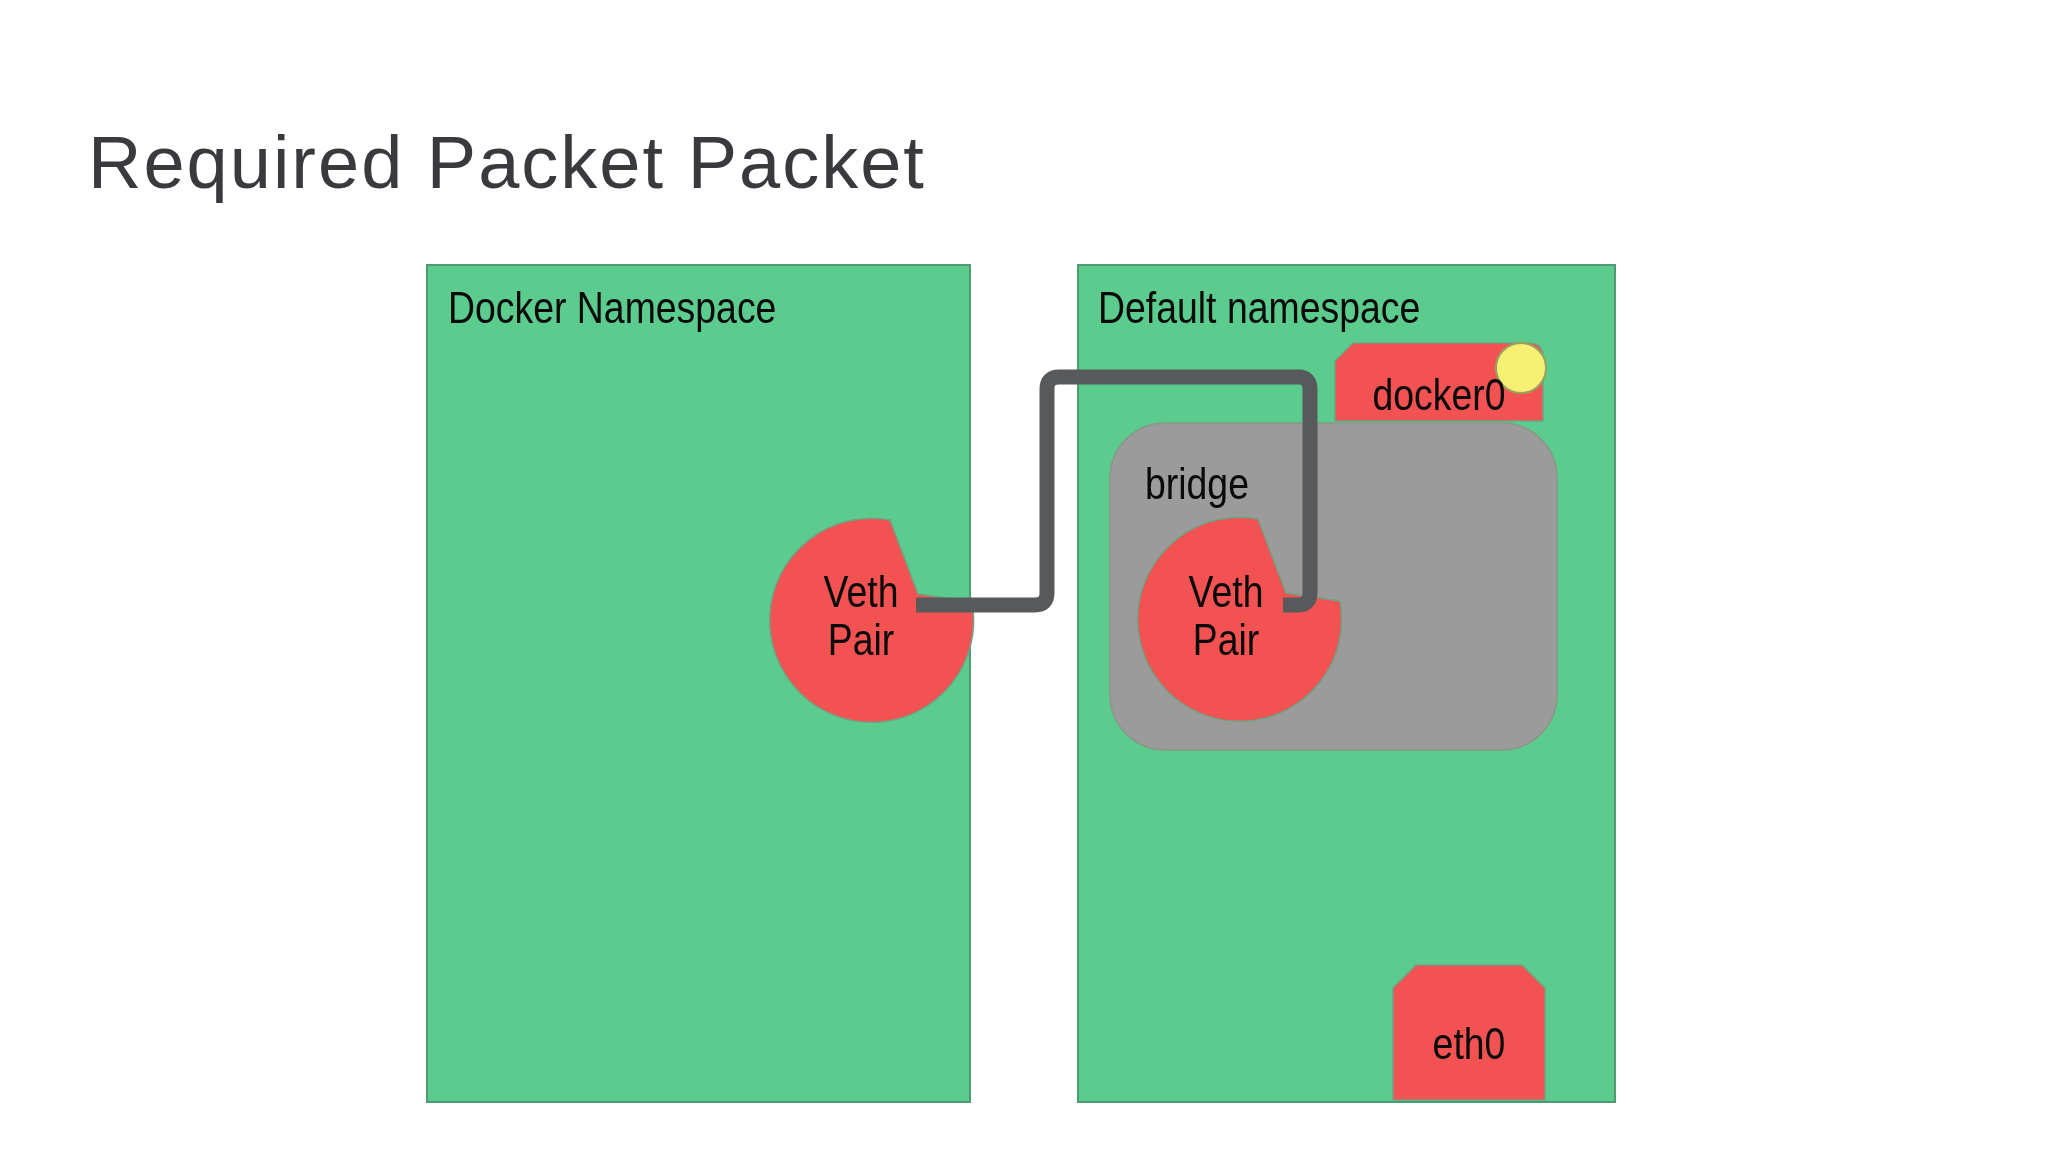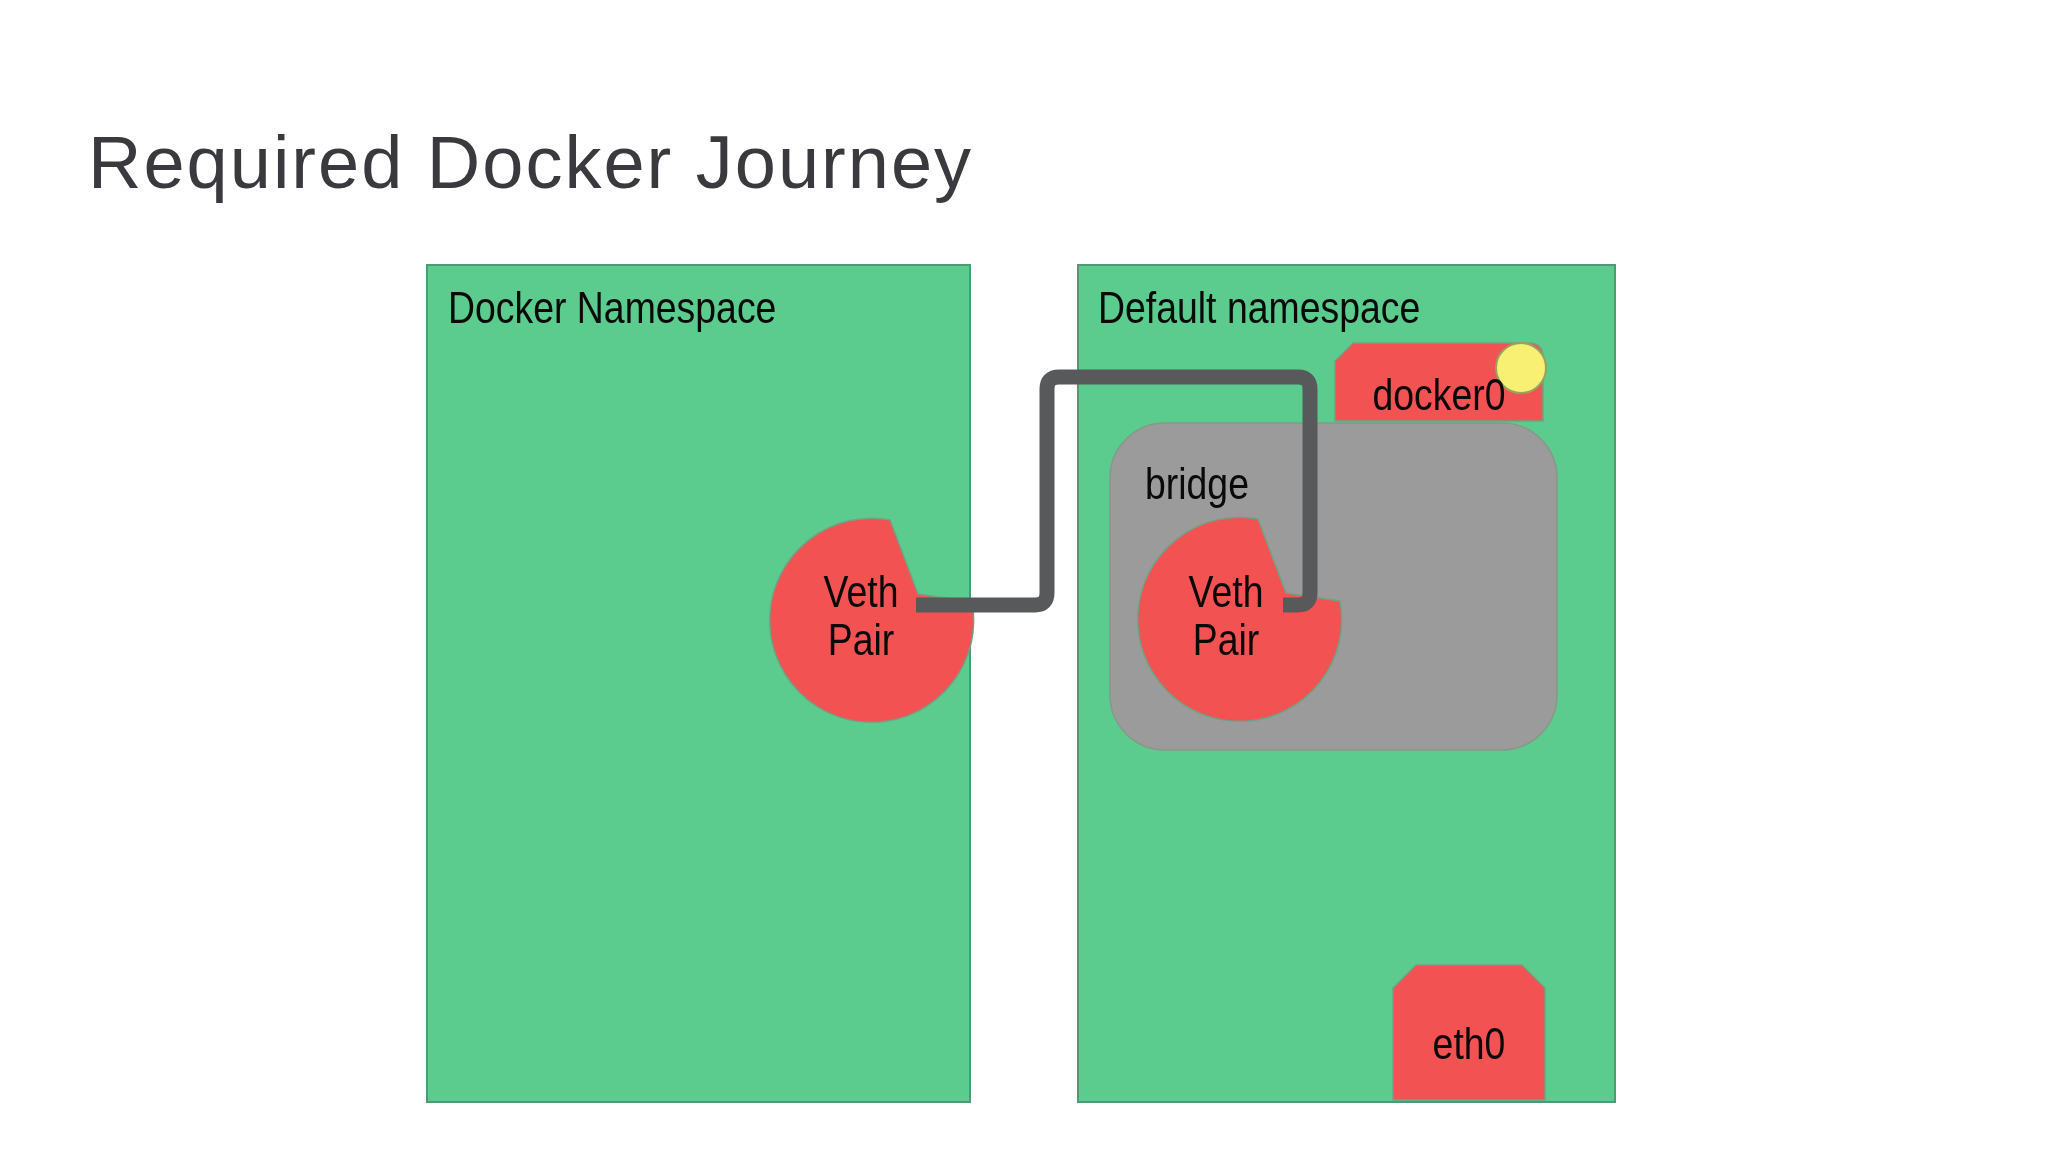--- a/index.html
+++ b/index.html
@@ -20,21 +20,21 @@
   .center-pin{
     transform:translate(-50%,-50%) scaleX(0.85);transform-origin:center;
     text-align:center;line-height:48px;
   }
 </style>
 </head>
 <body>
 
 <div class="slide">
 
-  <h1 class="title">Required Docker Journey</h1>
+  <h1 class="title">Required Packet Packet</h1>
 
   <svg class="layer" viewBox="0 0 2048 1152" width="2048" height="1152">
 
     <rect x="427" y="265" width="543" height="837" stroke-width="2" fill="#5CCB8E" stroke="#4E9A73"></rect>
 
     <rect x="1078" y="265" width="537" height="837" stroke-width="2" fill="#5CCB8E" stroke="#4E9A73"></rect>
 
     <path d="M 1335 421 L 1335 361 L 1353 343 L 1529 343 Q 1543 343 1543 357 L 1543 421 Z" stroke-width="1.5" fill="#F25252" stroke="#6FA383"></path>
 
     <rect x="1110" y="423" width="447" height="327" rx="55" ry="55" stroke-width="1.5" fill="#9B9B9B" stroke="#889888"></rect>

